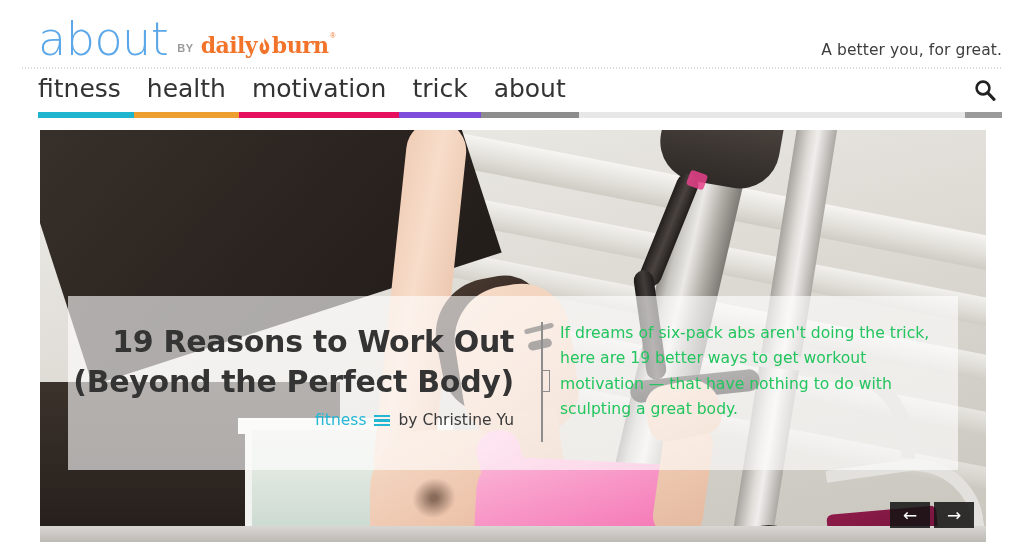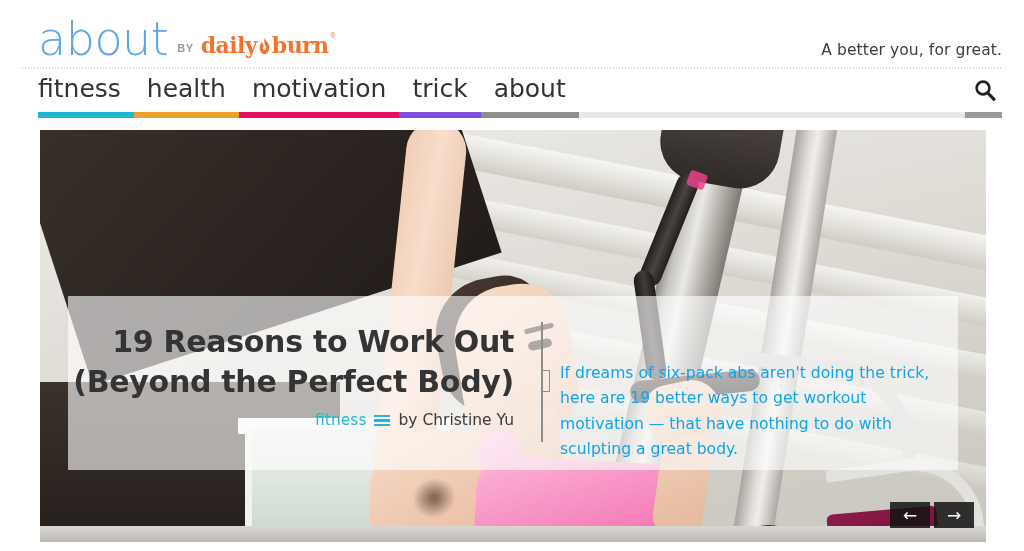--- a/index.html
+++ b/index.html
@@ -562,23 +562,22 @@
     transform: skewX(0deg);
     background: transparent;
   }
   .overlay-right {
     flex: 1;
     padding: 25px 24px 0 24px;
   }
   .hero-desc {
     font-family: "DejaVu Sans", sans-serif;
     font-size: 15.6px;
-    color: #0ea5e9;
+    color: #22c55e;
     line-height: 1.62;
-    margin-top: 40px;
   }
 
   
   .carousel-nav {
     position: absolute;
     right: 12px;
     bottom: 14px;
     display: flex;
     gap: 4px;
     z-index: 25;

